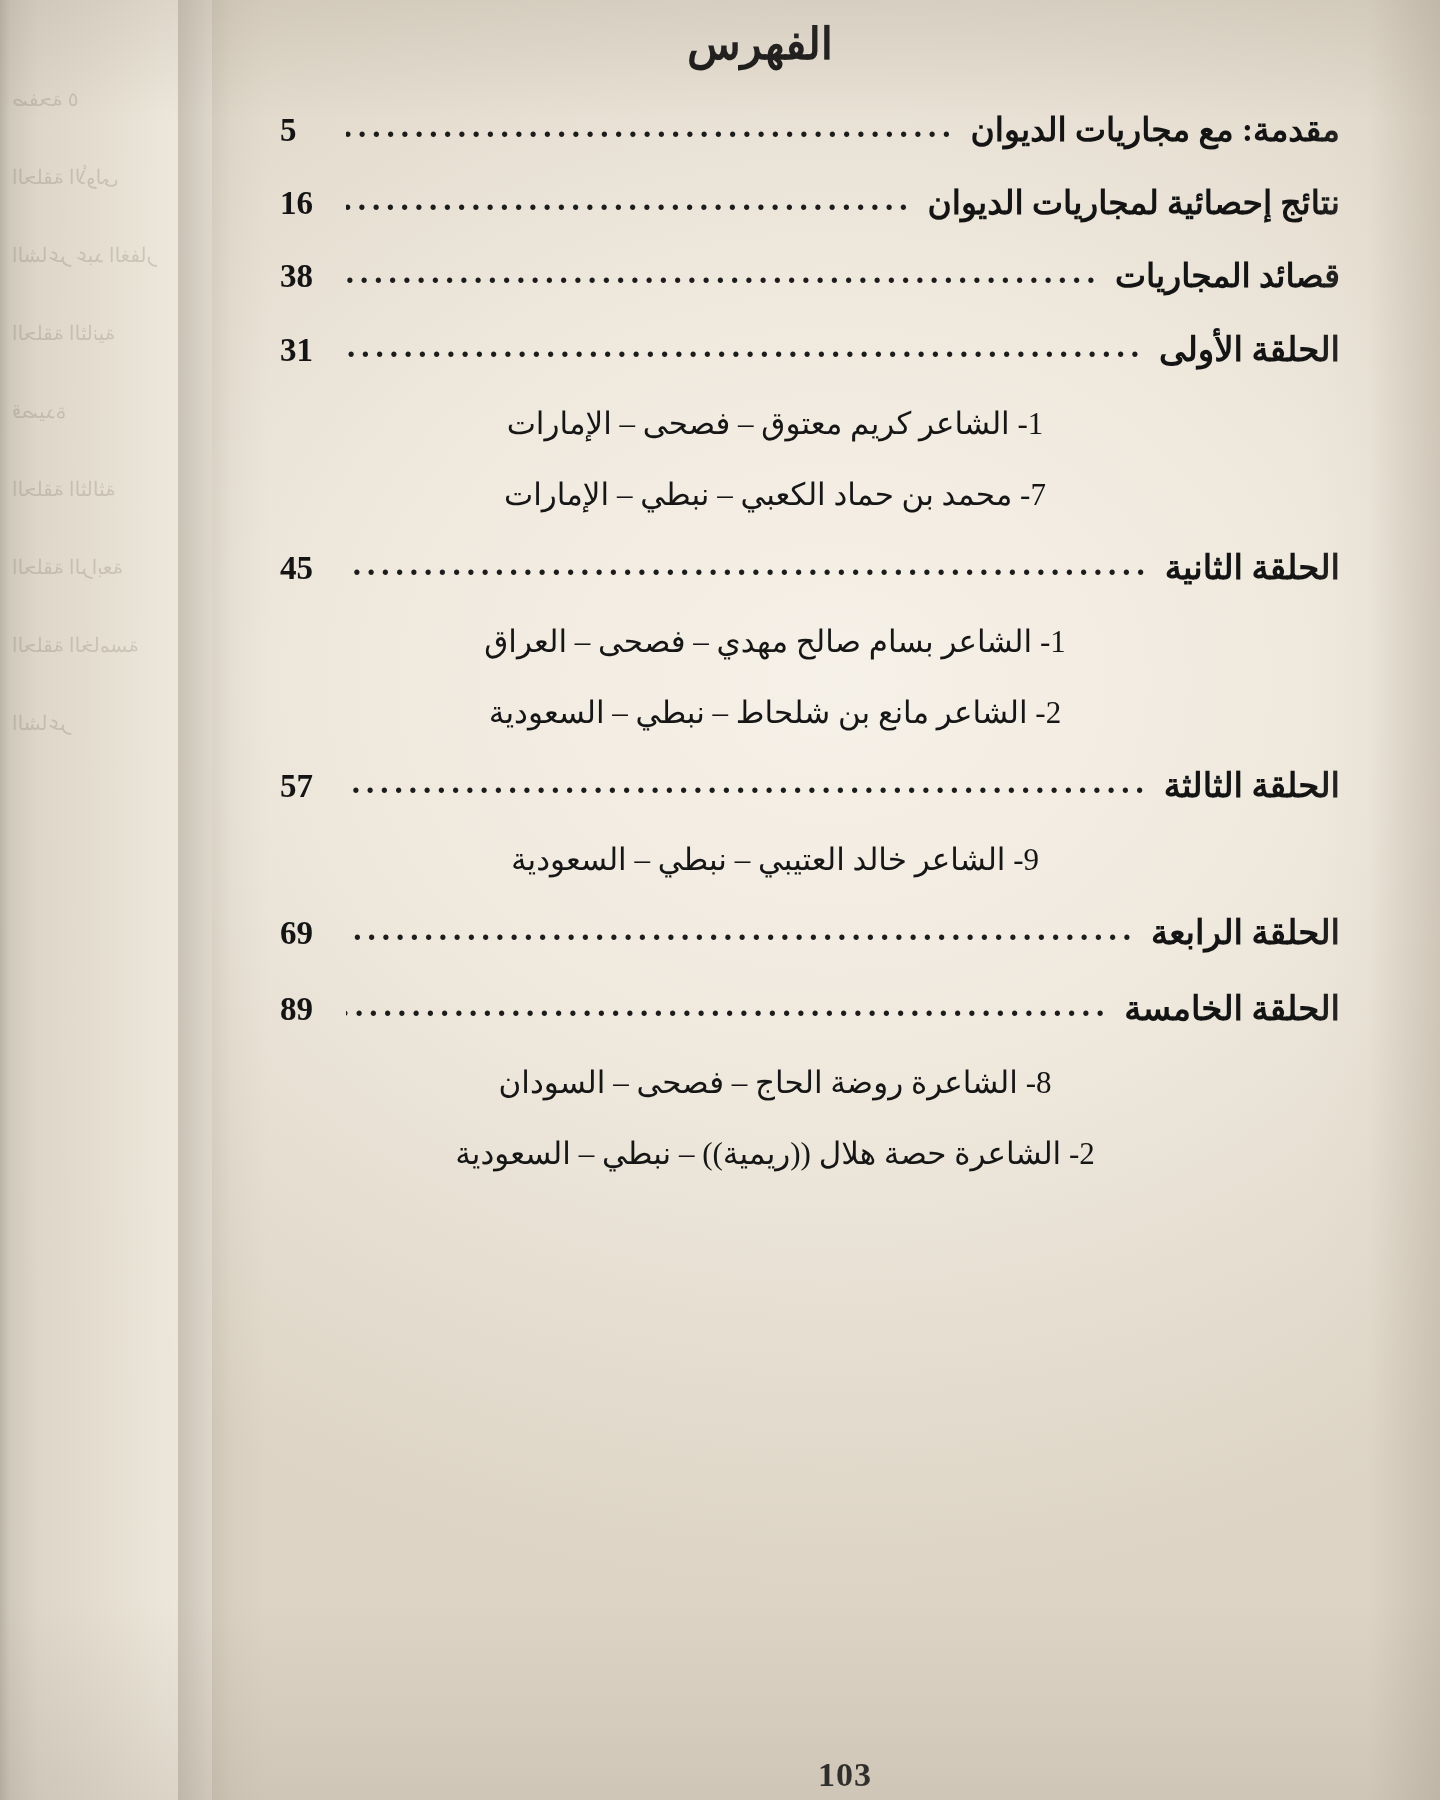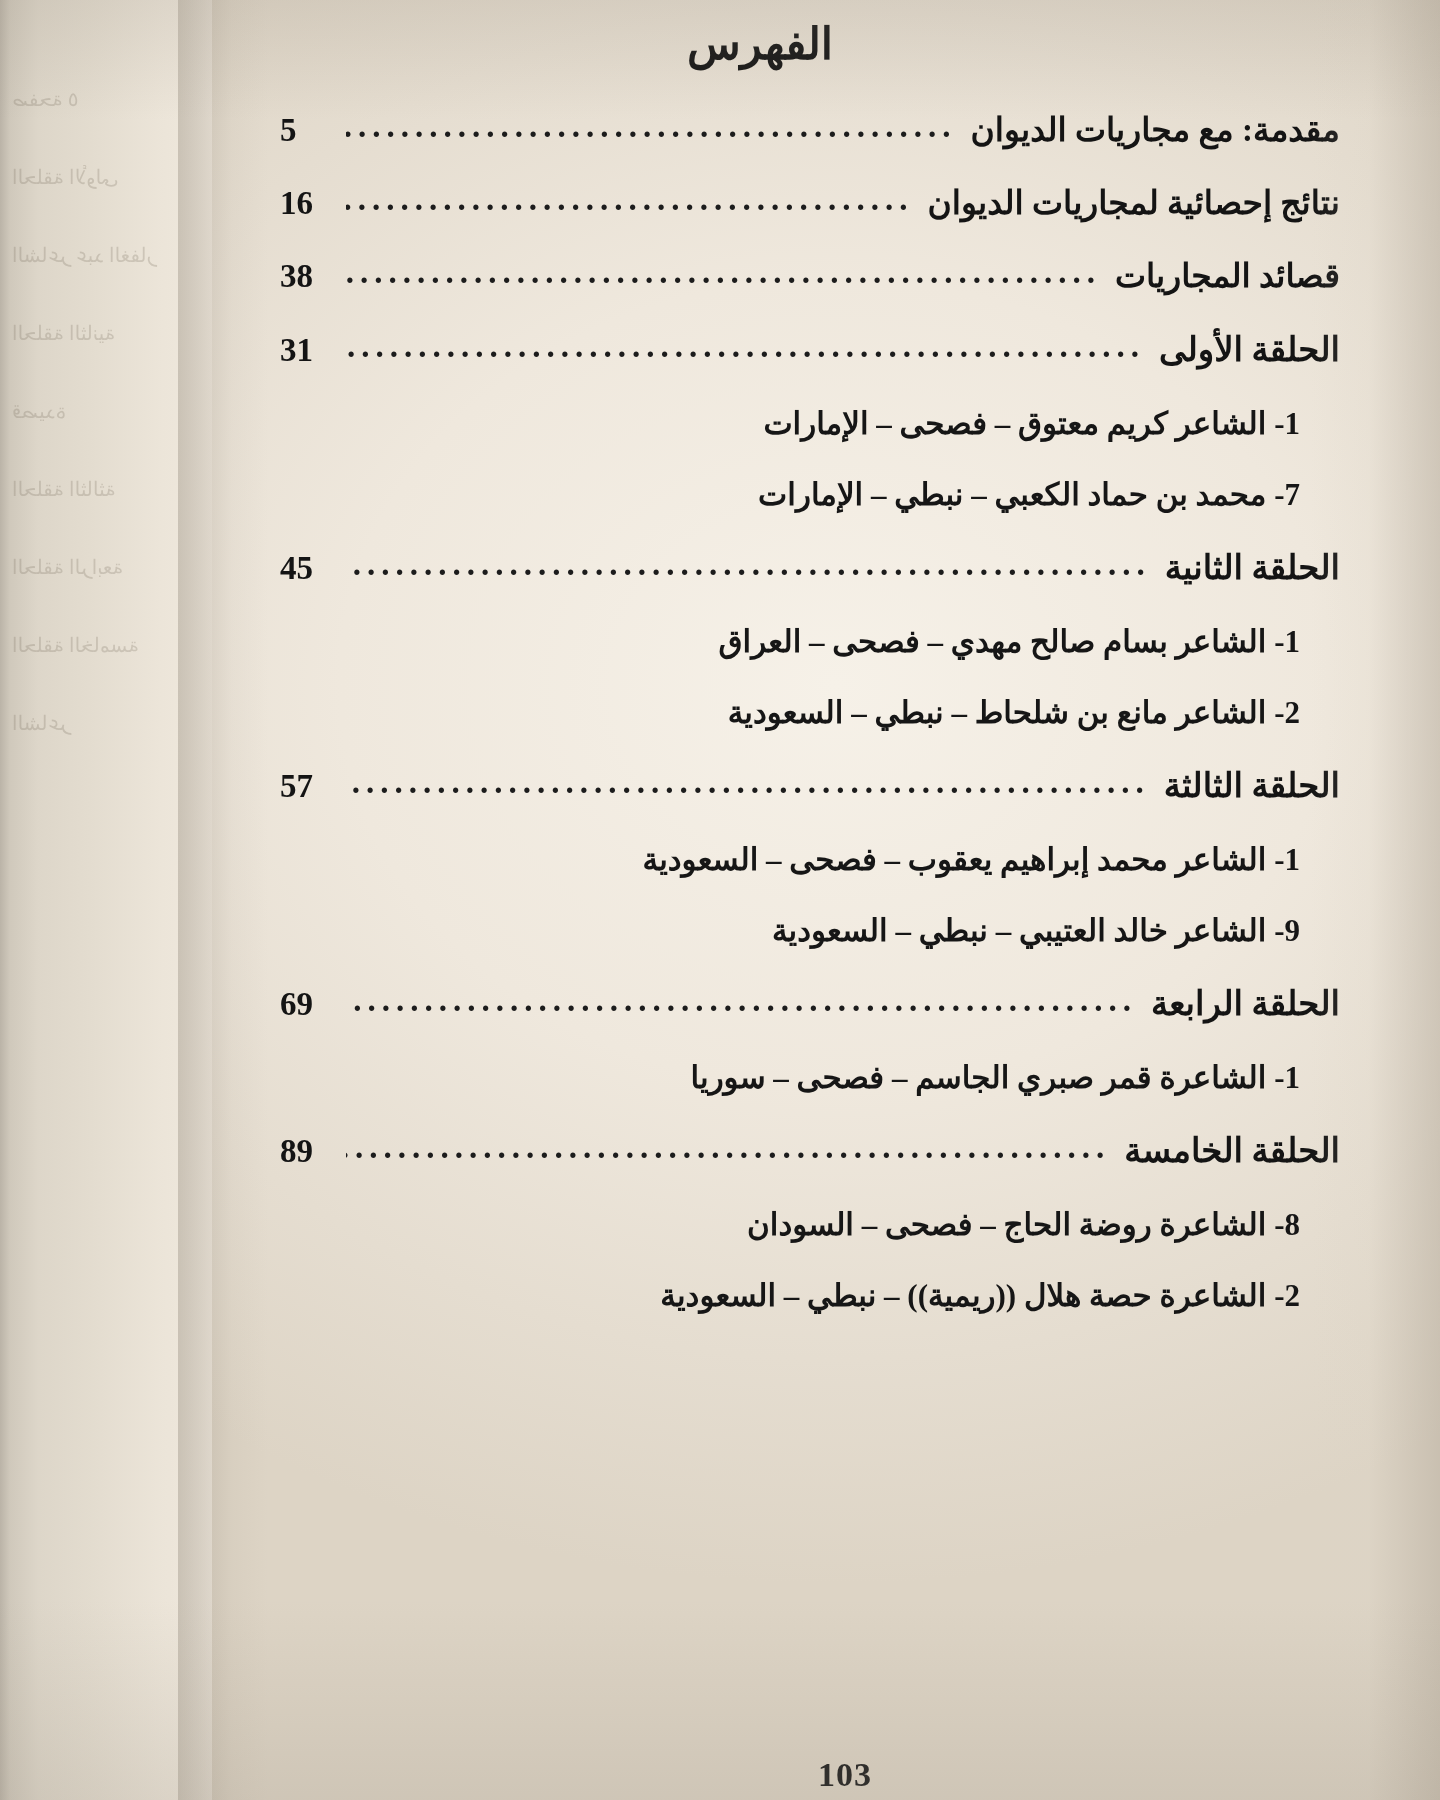--- a/index.html
+++ b/index.html
@@ -154,22 +154,23 @@
 
   
   .toc-line.section {
     font-size: 34px;
     margin-bottom: 36px;
   }
 
   
   .sub-entry {
     direction: rtl;
+    text-align: center;
     font-size: 31px;
-    font-weight: bold;
+    font-weight: normal;
     color: #161616;
     margin: 0 0 34px 0;
     padding-right: 40px;
   }
 
   .group {
     margin-bottom: 6px;
   }
 
   .folio {
@@ -244,31 +245,29 @@
         <div class="sub-entry">1- الشاعر بسام صالح مهدي – فصحى – العراق</div>
         <div class="sub-entry">2- الشاعر مانع بن شلحاط – نبطي – السعودية</div>
       </div>
 
       <div class="group">
         <div class="toc-line section">
           <span class="label">الحلقة الثالثة</span>
           <span class="leader">....................................................................................</span>
           <span class="page">57</span>
         </div>
-        <div class="sub-entry">1- الشاعر محمد إبراهيم يعقوب – فصحى – السعودية</div>
         <div class="sub-entry">9- الشاعر خالد العتيبي – نبطي – السعودية</div>
       </div>
 
       <div class="group">
         <div class="toc-line section">
           <span class="label">الحلقة الرابعة</span>
           <span class="leader">....................................................................................</span>
           <span class="page">69</span>
         </div>
-        <div class="sub-entry">1- الشاعرة قمر صبري الجاسم – فصحى – سوريا</div>
       </div>
 
       <div class="group">
         <div class="toc-line section">
           <span class="label">الحلقة الخامسة</span>
           <span class="leader">....................................................................................</span>
           <span class="page">89</span>
         </div>
         <div class="sub-entry">8- الشاعرة روضة الحاج – فصحى – السودان</div>
         <div class="sub-entry">2- الشاعرة حصة هلال ((ريمية)) – نبطي – السعودية</div>

